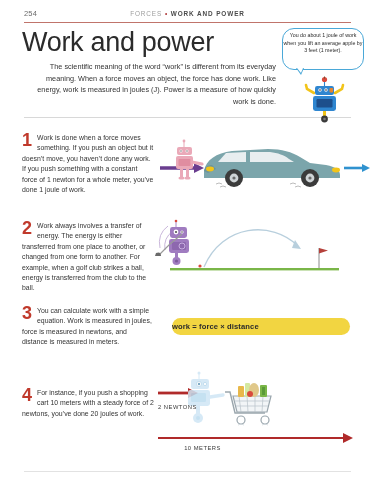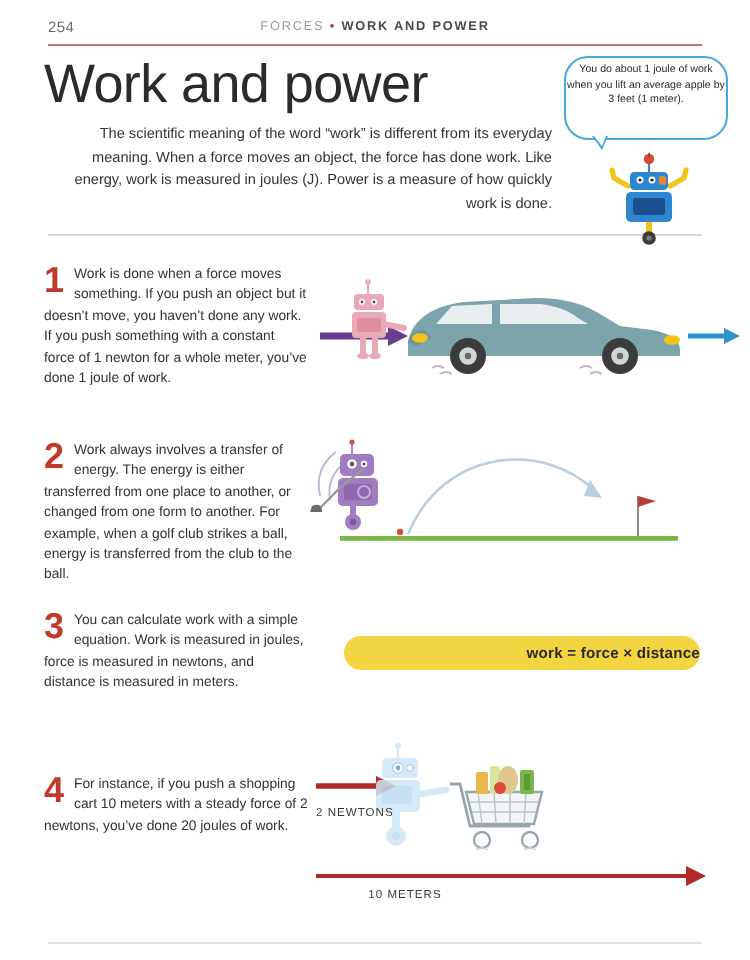--- a/index.html
+++ b/index.html
@@ -146,21 +146,21 @@
     position: absolute;
     left: 172px; top: 318px;
     width: 178px; height: 17px;
     background: #f2d541;
     border-radius: 9px;
   }
   .eqtext {
     position: absolute;
     left: 172px; top: 322px;
     width: 178px;
-    text-align: right;
+    text-align: left;
     font-size: 7.6px;
     font-weight: bold;
     color: #2b2b2b;
     letter-spacing: 0.1px;
   }
 
   
   .lbl-newtons {
     position: absolute;
     left: 158px; top: 404px;

